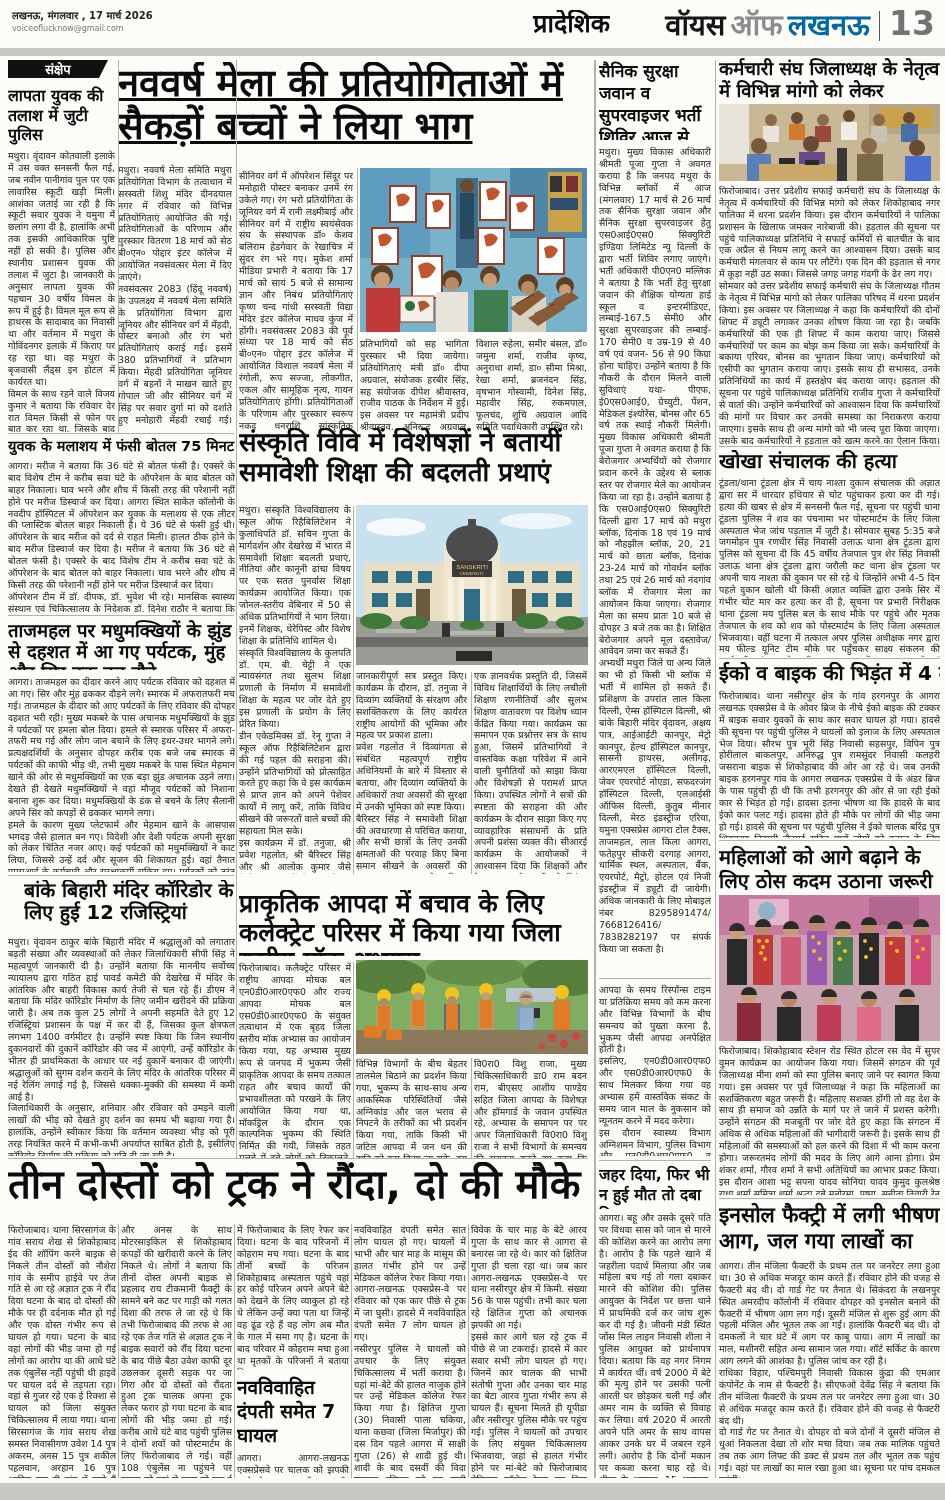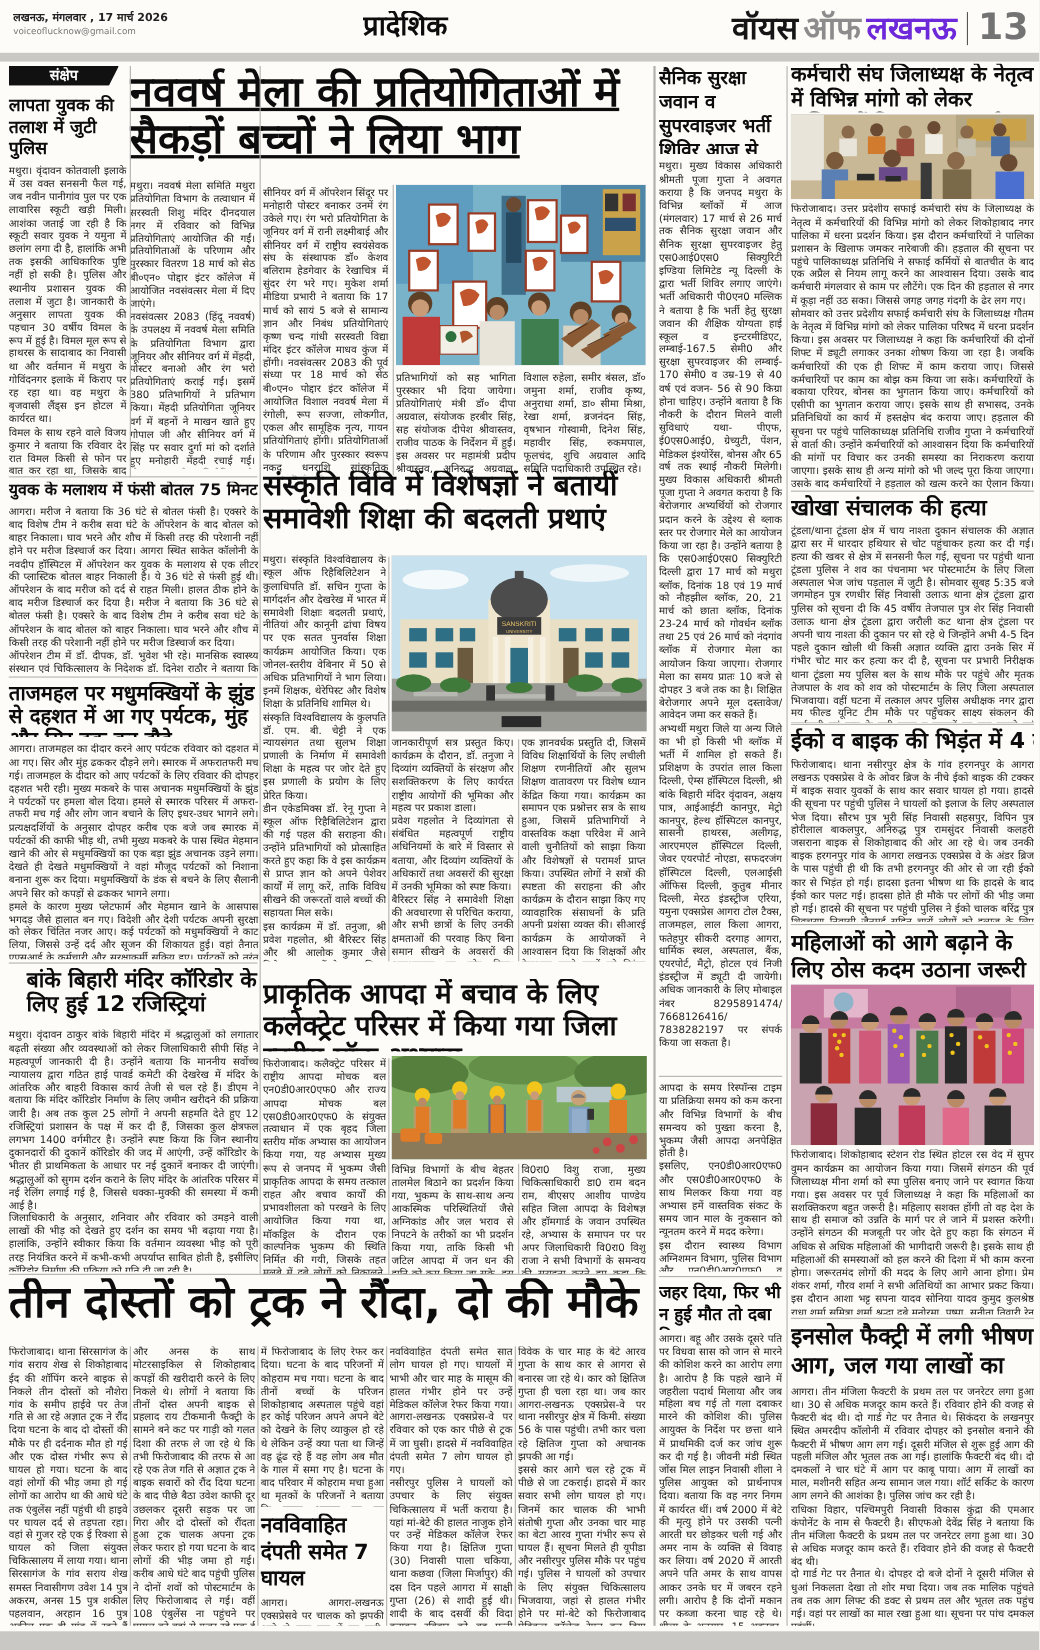--- a/index.html
+++ b/index.html
@@ -15,25 +15,25 @@
 </style>
 </head>
 <body>
 
 <div id="page">
 
   <div class="abs" style="left:12px;top:8px;width:180px;">
     <div style="font-size:10px;font-weight:bold;color:#222;">लखनऊ, मंगलवार , 17 मार्च 2026</div>
     <div style="font-size:8px;color:#777;margin-top:2px;">voiceoflucknow@gmail.com</div>
   </div>
-  <div class="abs hl" style="left:330px;top:10px;width:280px;text-align:left;font-size:25px;">प्रादेशिक</div>
+  <div class="abs hl" style="left:330px;top:10px;width:280px;text-align:right;font-size:25px;">प्रादेशिक</div>
   <div class="abs" style="right:10px;top:4px;white-space:nowrap;">
     <span style="font-size:29px;font-weight:bold;color:#151515;">वॉयस</span>
     <span style="font-size:29px;font-weight:bold;color:#8c8c8c;">ऑफ</span>
-    <span style="font-size:29px;font-weight:bold;color:#6d28d9;font-family:Liberation Mono, monospace;">लखनऊ</span>
+    <span style="font-size:29px;font-weight:bold;color:#0369a1;font-family:Liberation Mono, monospace;">लखनऊ</span>
     <span style="display:inline-block;width:1px;height:30px;background:#555;vertical-align:-6px;margin:0 4px;"></span>
     <span style="font-size:33px;font-weight:bold;color:#737373;">13</span>
   </div>
   <div class="abs band" style="left:0;top:48px;width:945px;height:8px;"></div>
 
   <div class="abs" style="left:8px;top:60px;width:100px;height:18px;background:#111;color:#fff;font-weight:bold;font-size:13px;text-align:center;line-height:20px;clip-path:polygon(0 0,100% 0,91% 100%,0 100%);">संक्षेप</div>
   <div class="abs hl" style="left:8px;top:86px;width:107px;font-size:16px;line-height:1.22;">लापता युवक की तलाश में जुटी पुलिस</div>
   <div class="abs bt" style="left:8px;top:150px;width:107px;height:282px;">मथुरा। वृंदावन कोतवाली इलाके में उस वक्त सनसनी फैल गई, जब नवीन पानीगांव पुल पर एक लावारिस स्कूटी खड़ी मिली। आशंका जताई जा रही है कि स्कूटी सवार युवक ने यमुना में छलांग लगा दी है, हालांकि अभी तक इसकी आधिकारिक पुष्टि नहीं हो सकी है। पुलिस और स्थानीय प्रशासन युवक की तलाश में जुटा है। जानकारी के अनुसार लापता युवक की पहचान 30 वर्षीय विमल के रूप में हुई है। विमल मूल रूप से हाथरस के सादाबाद का निवासी था और वर्तमान में मथुरा के गोविंदनगर इलाके में किराए पर रह रहा था। वह मथुरा के बृजवासी लैंड्स इन होटल में कार्यरत था।
 विमल के साथ रहने वाले विजय कुमार ने बताया कि रविवार देर रात विमल किसी से फोन पर बात कर रहा था, जिसके बाद वह स्कूटी लेकर अचानक घूमने जाने की बात कहकर घर से निकला, उसके बाद मैंने जब मैंने फोन किया तो उसका फोन बंद आ रहा था। सोमवार सुबह पुलिस द्वारा विजय को सूचना दी गई।</div>
 

